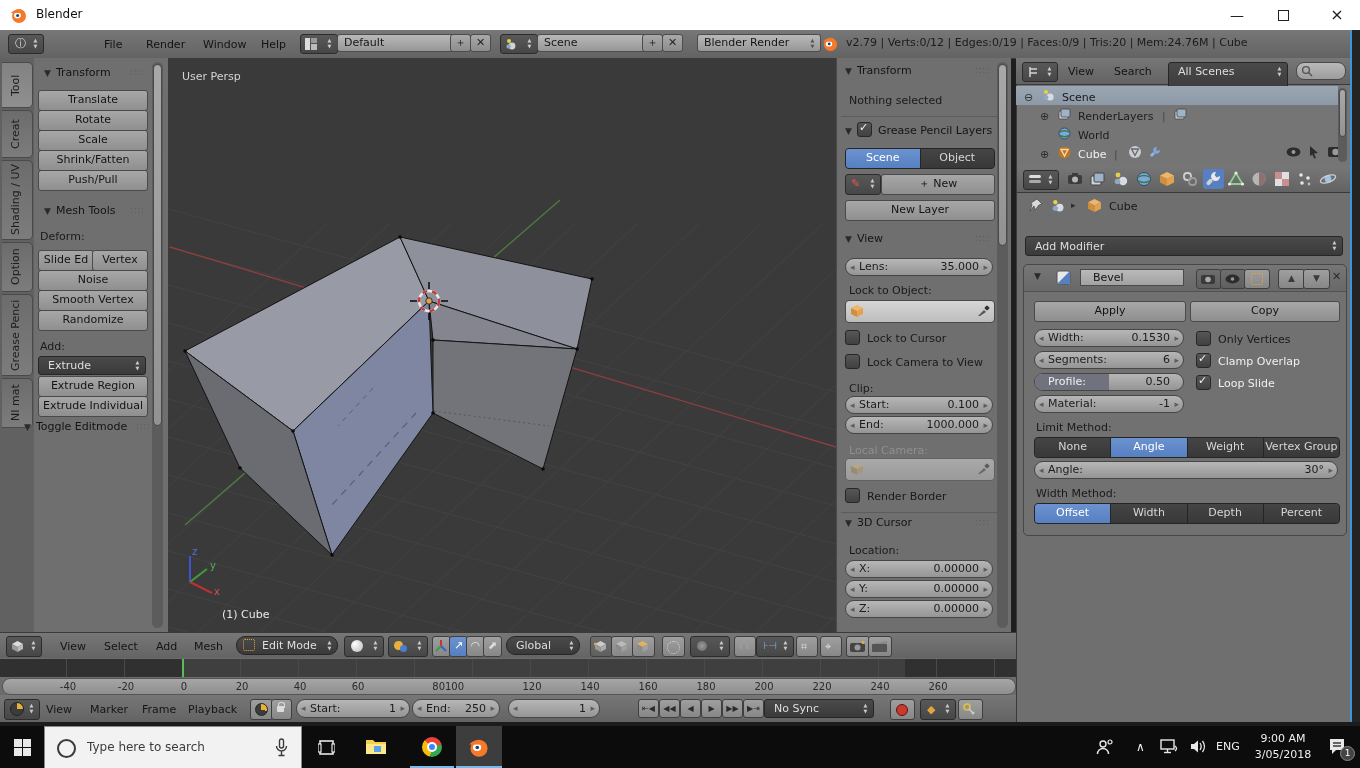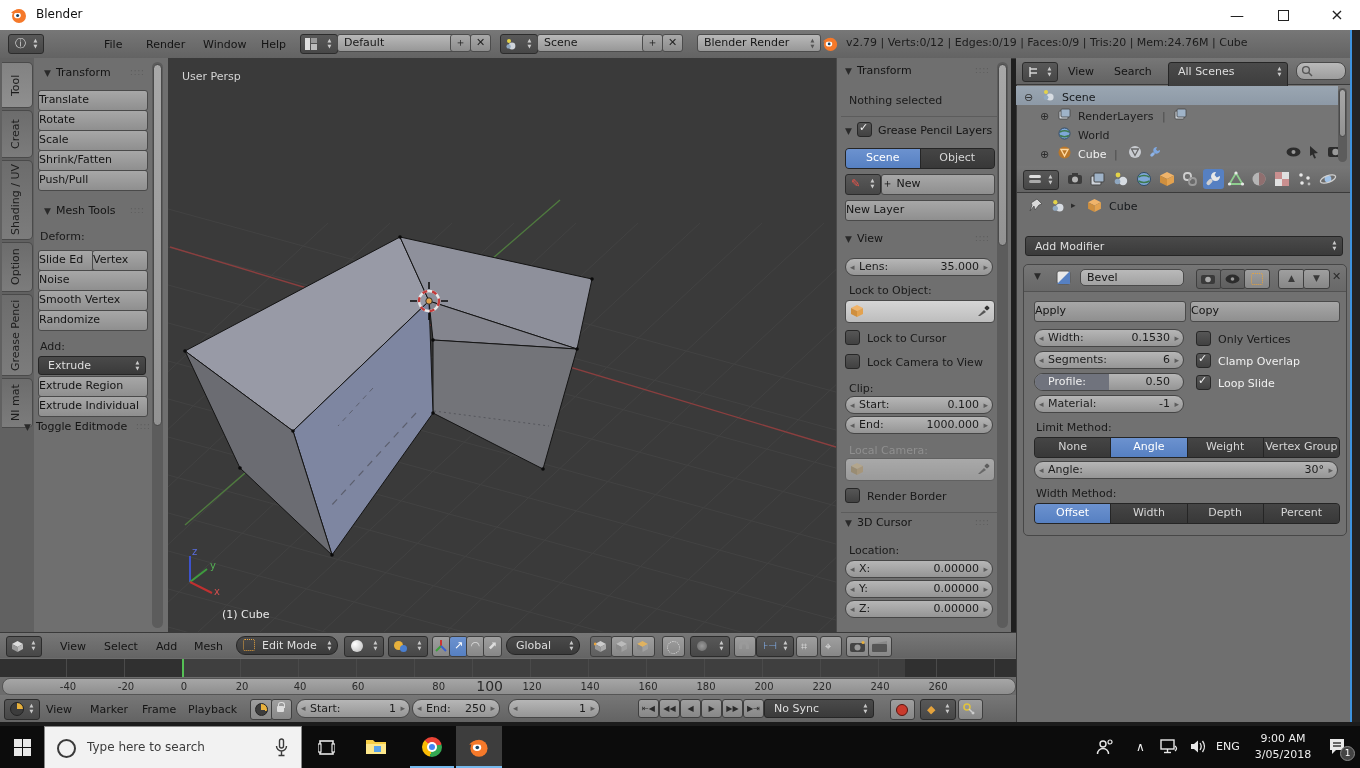--- a/index.html
+++ b/index.html
@@ -24,21 +24,21 @@
   .ddicon{background:linear-gradient(#585858,#474747);border:1px solid #2c2c2c;border-radius:3px}
   .updn{position:absolute;right:4px;top:2px;width:7px;font-size:5px;line-height:6px;color:#c9c9c9;text-align:center}
   .updn.dark{color:#555}
 
   
   .panelbg{background:#6f6f6f}
   .phead{color:#141414}
   .phead .tri{color:#2a2a2a;font-size:9px;margin-right:5px}
   .grip{color:#595959;letter-spacing:1px;font-size:8px}
   .btn{background:linear-gradient(#a7a7a7,#8f8f8f);border:1px solid #4a4a4a;border-radius:3px;
-    color:#141414;line-height:18px}
+    color:#141414;text-align:center;line-height:18px}
   .num{background:linear-gradient(#b6b6b6,#959595);border:1px solid #464646;border-radius:9px;
     color:#1c1c1c;line-height:16px;padding:0 13px;box-sizing:border-box}
   .num .lb{float:left}.num .vl{float:right}
   .num .aL,.num .aR{position:absolute;top:0;color:#5d5d5d;font-size:9px;line-height:16px}
   .num .aL{left:4px}.num .aR{right:4px}
   .dddark{background:linear-gradient(#4a4a4a,#3a3a3a);border:1px solid #262626;border-radius:9px;
     color:#dedede;line-height:17px;padding:0 9px;box-sizing:border-box}
   .seg{display:flex;border:1px solid #252525;border-radius:4px;overflow:hidden;background:#353535}
   .seg span{flex:1;text-align:center;line-height:17px;color:#d6d6d6;
     background:linear-gradient(#454545,#383838);border-right:1px solid #252525}
@@ -481,21 +481,21 @@
     <div class="abs" style="left:2px;top:20px;width:1012px;height:15px;background:linear-gradient(#a6a6a6,#8e8e8e);border:1px solid #555;border-radius:8px;overflow:hidden">
       <div style="position:absolute;left:36px;top:0;display:flex">
 
       <span style="width:58px;text-align:center;line-height:15px;font-size:10px;color:#2a2a2a">-40</span>
           <span style="width:58px;text-align:center;line-height:15px;font-size:10px;color:#2a2a2a">-20</span>
           <span style="width:58px;text-align:center;line-height:15px;font-size:10px;color:#2a2a2a">0</span>
           <span style="width:58px;text-align:center;line-height:15px;font-size:10px;color:#2a2a2a">20</span>
           <span style="width:58px;text-align:center;line-height:15px;font-size:10px;color:#2a2a2a">40</span>
           <span style="width:58px;text-align:center;line-height:15px;font-size:10px;color:#2a2a2a">60</span>
           <span style="width:58px;text-align:right;line-height:15px;font-size:10px;color:#2a2a2a">80</span>
-          <span style="width:58px;text-align:right;line-height:15px;font-size:14px;color:#2a2a2a">100</span>
+          <span style="width:58px;text-align:left;line-height:15px;font-size:10px;color:#2a2a2a">100</span>
           <span style="width:58px;text-align:center;line-height:15px;font-size:10px;color:#2a2a2a">120</span>
           <span style="width:58px;text-align:center;line-height:15px;font-size:10px;color:#2a2a2a">140</span>
           <span style="width:58px;text-align:center;line-height:15px;font-size:10px;color:#2a2a2a">160</span>
           <span style="width:58px;text-align:center;line-height:15px;font-size:10px;color:#2a2a2a">180</span>
           <span style="width:58px;text-align:center;line-height:15px;font-size:10px;color:#2a2a2a">200</span>
           <span style="width:58px;text-align:center;line-height:15px;font-size:10px;color:#2a2a2a">220</span>
           <span style="width:58px;text-align:center;line-height:15px;font-size:10px;color:#2a2a2a">240</span>
           <span style="width:58px;text-align:center;line-height:15px;font-size:10px;color:#2a2a2a">260</span>
         </div>
     </div>
@@ -757,21 +757,21 @@
       <span>Add Modifier</span><span class="updn">▲<br>▼</span>
     </div>
 
     <div class="abs" style="left:6px;top:98px;width:322px;height:270px;border:1px solid #474747;border-radius:5px;background:#717171">
       <div class="abs" style="left:0;top:0;width:322px;height:26px;background:linear-gradient(#767676,#686868);border-bottom:1px solid #525252;border-radius:5px 5px 0 0">
         <span class="abs" style="left:10px;top:6px;color:#2a2a2a;font-size:9px">▼</span>
         <svg class="abs" style="left:32px;top:5px" width="15" height="15" viewBox="0 0 15 15">
             <rect x="1" y="1" width="13" height="13" rx="2" fill="#e8e8e8" stroke="#555"></rect>
             <path d="M1 14 L14 1 L14 14 Z" fill="#5680c2"></path>
           </svg>
-        <div class="abs" style="left:56px;top:4px;width:104px;height:17px;background:linear-gradient(#b9b9b9,#a2a2a2);border:1px solid #4a4a4a;border-radius:5px;padding:0 6px;line-height:16px;box-sizing:border-box;color:#141414">Bevel</div>
+        <div class="abs" style="left:56px;top:4px;width:104px;height:17px;background:linear-gradient(#b9b9b9,#a2a2a2);border:1px solid #4a4a4a;border-radius:0;padding:0 12px;line-height:16px;box-sizing:border-box;color:#141414">Bevel</div>
         <div class="abs toolbtn pressed" style="left:172px;top:4px;width:24px;height:18px">
           <svg class="abs" style="left:4px;top:4px" width="15" height="11" viewBox="0 0 15 11">
               <rect x="0" y="1" width="14" height="9" rx="2" fill="#3a3a3a"></rect>
               <circle cx="7" cy="5.5" r="2.8" fill="#aaa"></circle>
             </svg>
         </div>
         <div class="abs toolbtn pressed" style="left:196px;top:4px;width:24px;height:18px">
           <svg class="abs" style="left:4px;top:4px" width="15" height="10" viewBox="0 0 15 10">
               <ellipse cx="7.5" cy="5" rx="7" ry="4.4" fill="#2c2c2c"></ellipse>
               <circle cx="7.5" cy="5" r="1.8" fill="#999"></circle>

